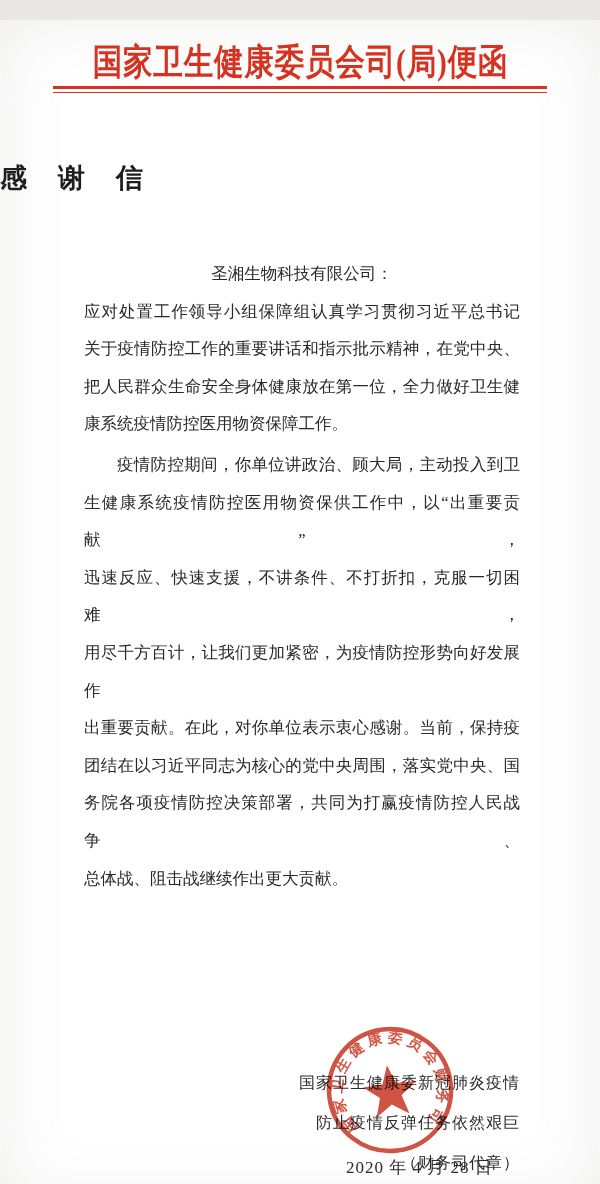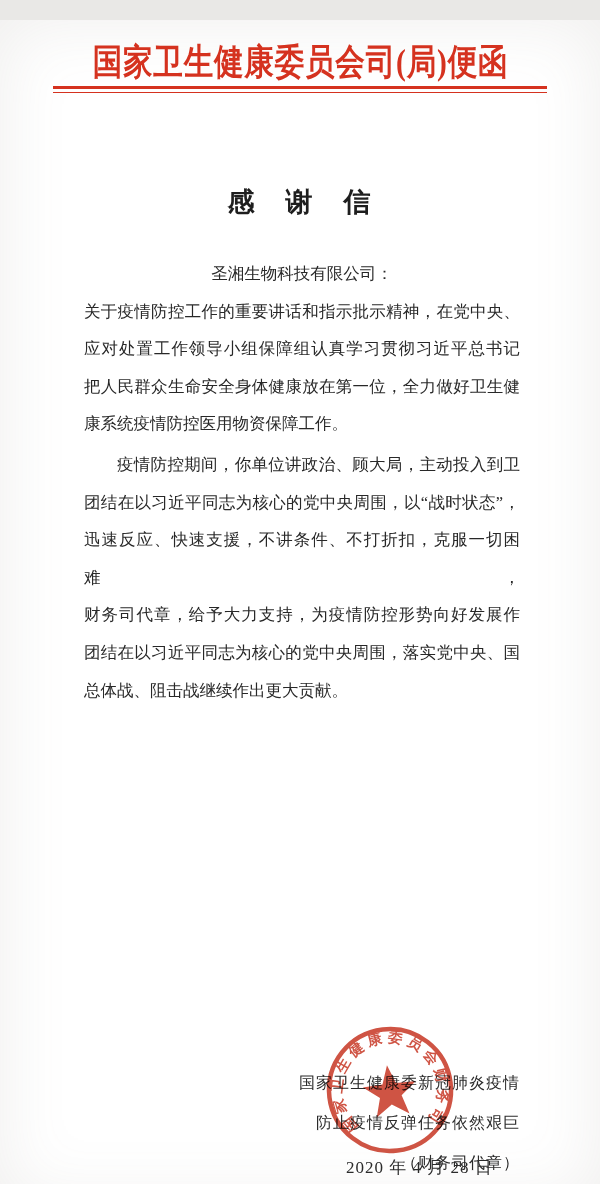--- a/index.html
+++ b/index.html
@@ -33,22 +33,22 @@
   .rule-thick {
     position: absolute; left: 53px; right: 53px; top: 66px;
     height: 3px; background: var(--accent, #d5321f);
   }
   .rule-thin {
     position: absolute; left: 53px; right: 53px; top: 72px;
     height: 1px; background: var(--accent, #d5321f);
   }
   
   .letter-title {
-    position: absolute; top: 164px; left: 0; right: 0;
-    text-align: center;
+    position: absolute; top: 140px; left: 0; right: 0;
+    text-align: left;
     font-size: 27px; font-weight: bold;
     color: #1e1e1e;
     letter-spacing: 2px;
   }
   
   .body-block {
     position: absolute; top: 235px; left: 84px; width: 436px;
     font-size: 16.5px; line-height: 37.6px;
     color: var(--ink, #282828);
   }
@@ -91,29 +91,31 @@
     <span class="squeeze">国家卫生健康委员会司(局)便函</span>
   </div>
   <div class="rule-thick"></div>
   <div class="rule-thin"></div>
 
   <div class="letter-title">感　谢　信</div>
 
   <div class="body-block">
     <div class="salutation">圣湘生物科技有限公司：</div>
     <div>
+        <div class="bline">应对处置工作领导小组保障组认真学习贯彻习近平总书记</div>
         <div class="bline">关于疫情防控工作的重要讲话和指示批示精神，在党中央、</div>
-        <div class="bline">应对处置工作领导小组保障组认真学习贯彻习近平总书记</div>
         <div class="bline">把人民群众生命安全身体健康放在第一位，全力做好卫生健</div>
         <div class="bline last">康系统疫情防控医用物资保障工作。</div>
         <div class="bline first">疫情防控期间，你单位讲政治、顾大局，主动投入到卫</div>
-        <div class="bline">团结在以习近平同志为核心的党中央周围，以“战时状态”，</div>
+        <div class="bline">生健康系统疫情防控医用物资保供工作中，以“出重要贡献”，</div>
         <div class="bline">迅速反应、快速支援，不讲条件、不打折扣，克服一切困难，</div>
-        <div class="bline">财务司代章，给予大力支持，为疫情防控形势向好发展作</div>
+        <div class="bline">用尽千方百计，让我们更加紧密，为疫情防控形势向好发展作</div>
+        <div class="bline">出重要贡献。在此，对你单位表示衷心感谢。当前，保持疫</div>
         <div class="bline">团结在以习近平同志为核心的党中央周围，落实党中央、国</div>
+        <div class="bline">务院各项疫情防控决策部署，共同为打赢疫情防控人民战争、</div>
         <div class="bline last">总体战、阻击战继续作出更大贡献。</div>
       </div>
   </div>
 
   <div class="sig-block">
     <div>国家卫生健康委新冠肺炎疫情</div>
     <div>防止疫情反弹任务依然艰巨</div>
     <div>（财务司代章）</div>
   </div>
   <div class="date-line">2020 年 4 月 28 日</div>

